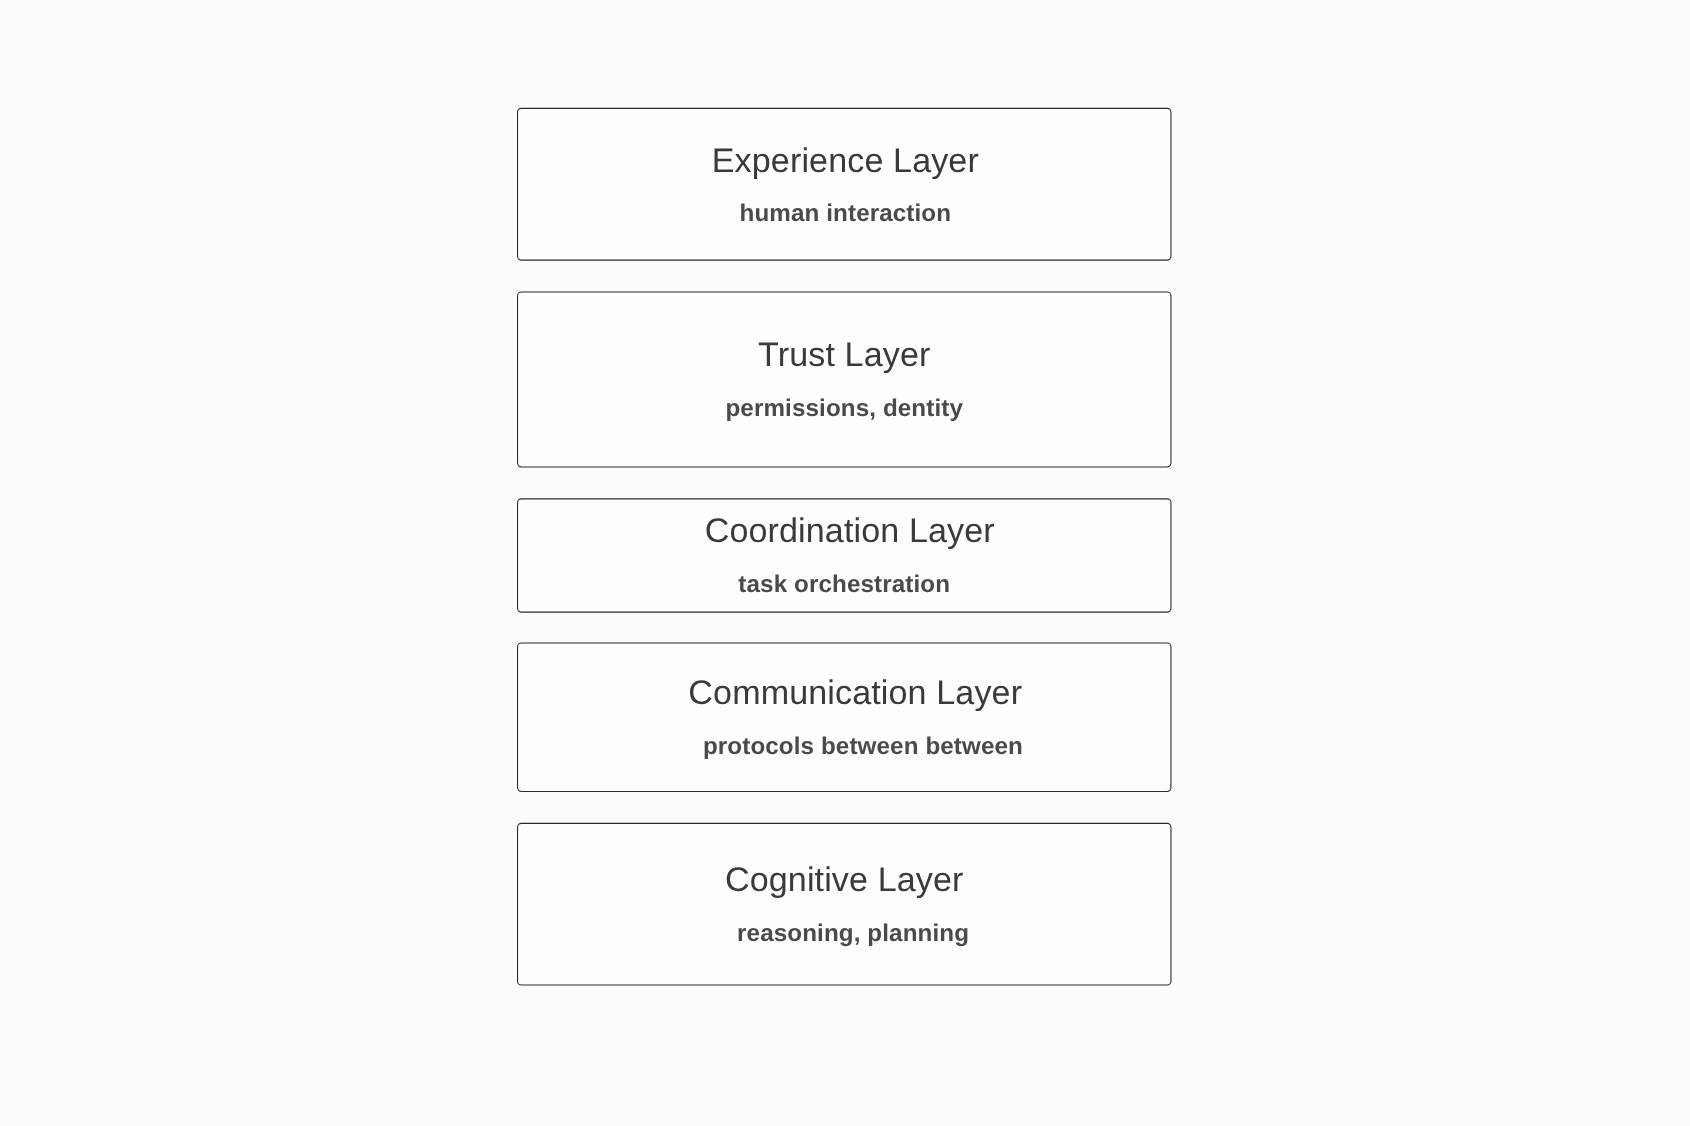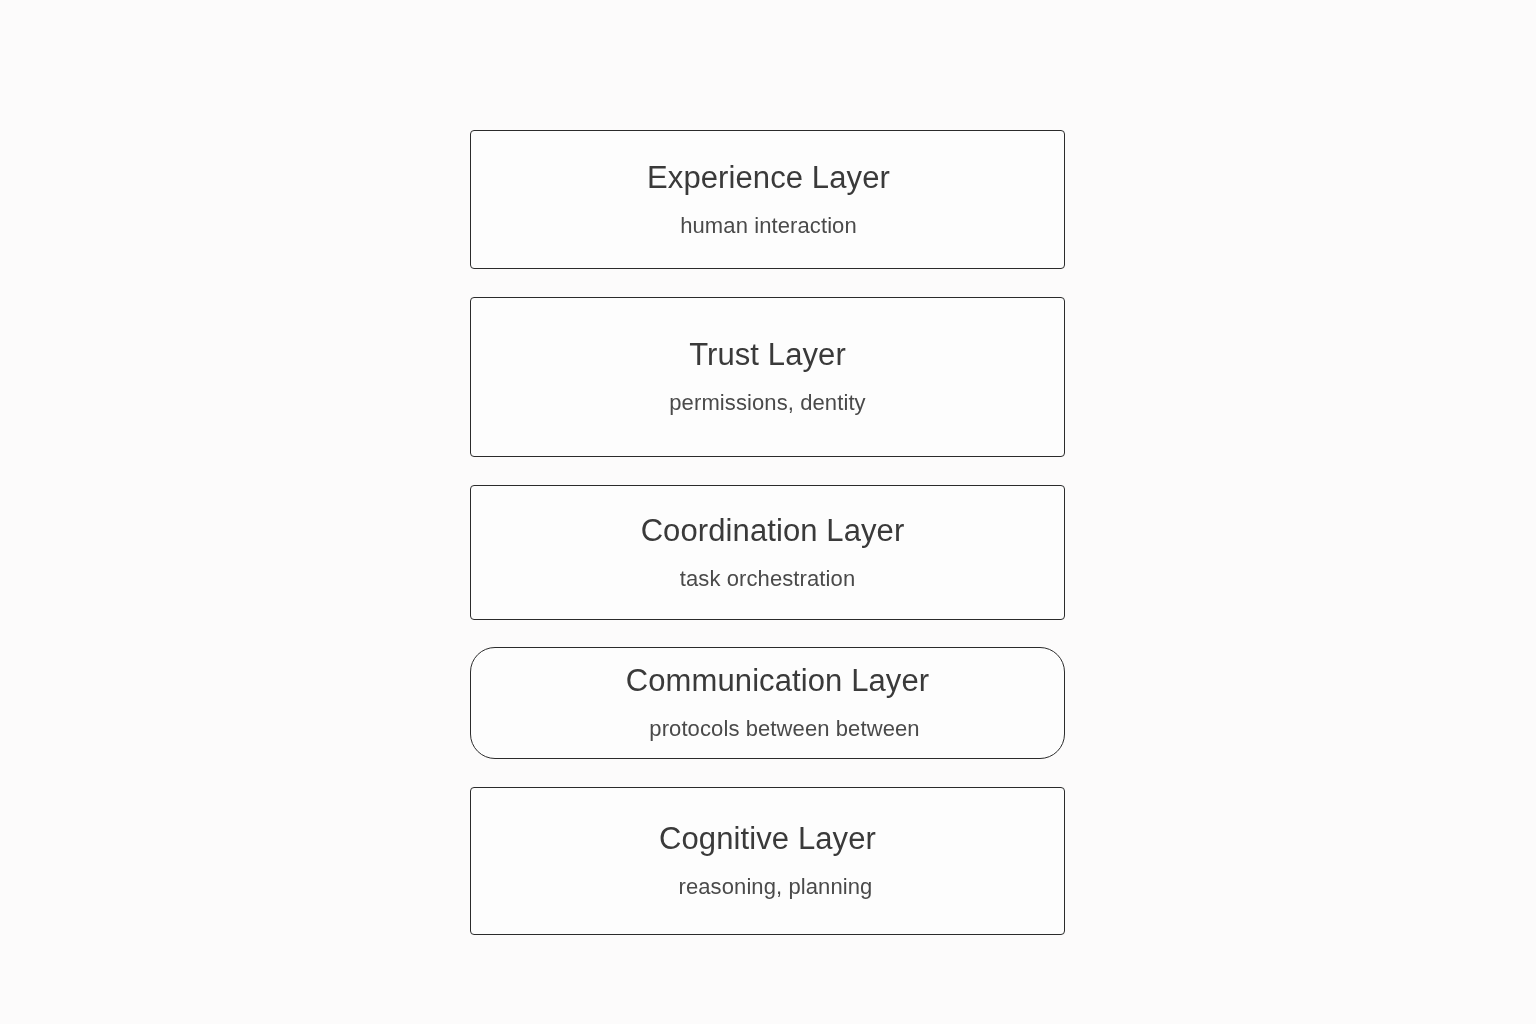--- a/index.html
+++ b/index.html
@@ -32,40 +32,40 @@
   }
   .layer-title {
     font-size: 31px;
     font-weight: 400;
     color: #3a3a3a;
     letter-spacing: 0.1px;
     line-height: 1.1;
   }
   .layer-subtitle {
     font-size: 22px;
-    font-weight: 400;
+    font-weight: 700;
     color: #4a4a4a;
     letter-spacing: 0.1px;
     line-height: 1.1;
     margin-top: 19px;
   }
   
-  .box-0 { height: 139px; margin-bottom: 28px; margin-top: 32px; }
+  .box-0 { height: 139px; margin-bottom: 28px; }
   .box-0 .layer-title,
   .box-0 .layer-subtitle { transform: translateX(1px); }
 
   .box-1 { height: 160px; margin-bottom: 28px; }
   .box-1 .layer-title,
   .box-1 .layer-subtitle { transform: translateX(0px); }
 
-  .box-2 { height: 135px; margin-bottom: 27px; }
+  .box-2 { height: 104px; margin-bottom: 27px; }
   .box-2 .layer-title { transform: translateX(5px); }
   .box-2 .layer-subtitle { transform: translateX(0px); }
 
-  .box-3 { height: 112px; margin-bottom: 28px; border-radius: 25px; }
+  .box-3 { height: 136px; margin-bottom: 28px; }
   .box-3 .layer-title { transform: translateX(10px); }
   .box-3 .layer-subtitle { transform: translateX(17px); }
 
   .box-4 { height: 148px; margin-bottom: 0; }
   .box-4 .layer-title { transform: translateX(0px); }
   .box-4 .layer-subtitle { transform: translateX(8px); text-align: center; }
 </style>
 </head>
 <body>
 

